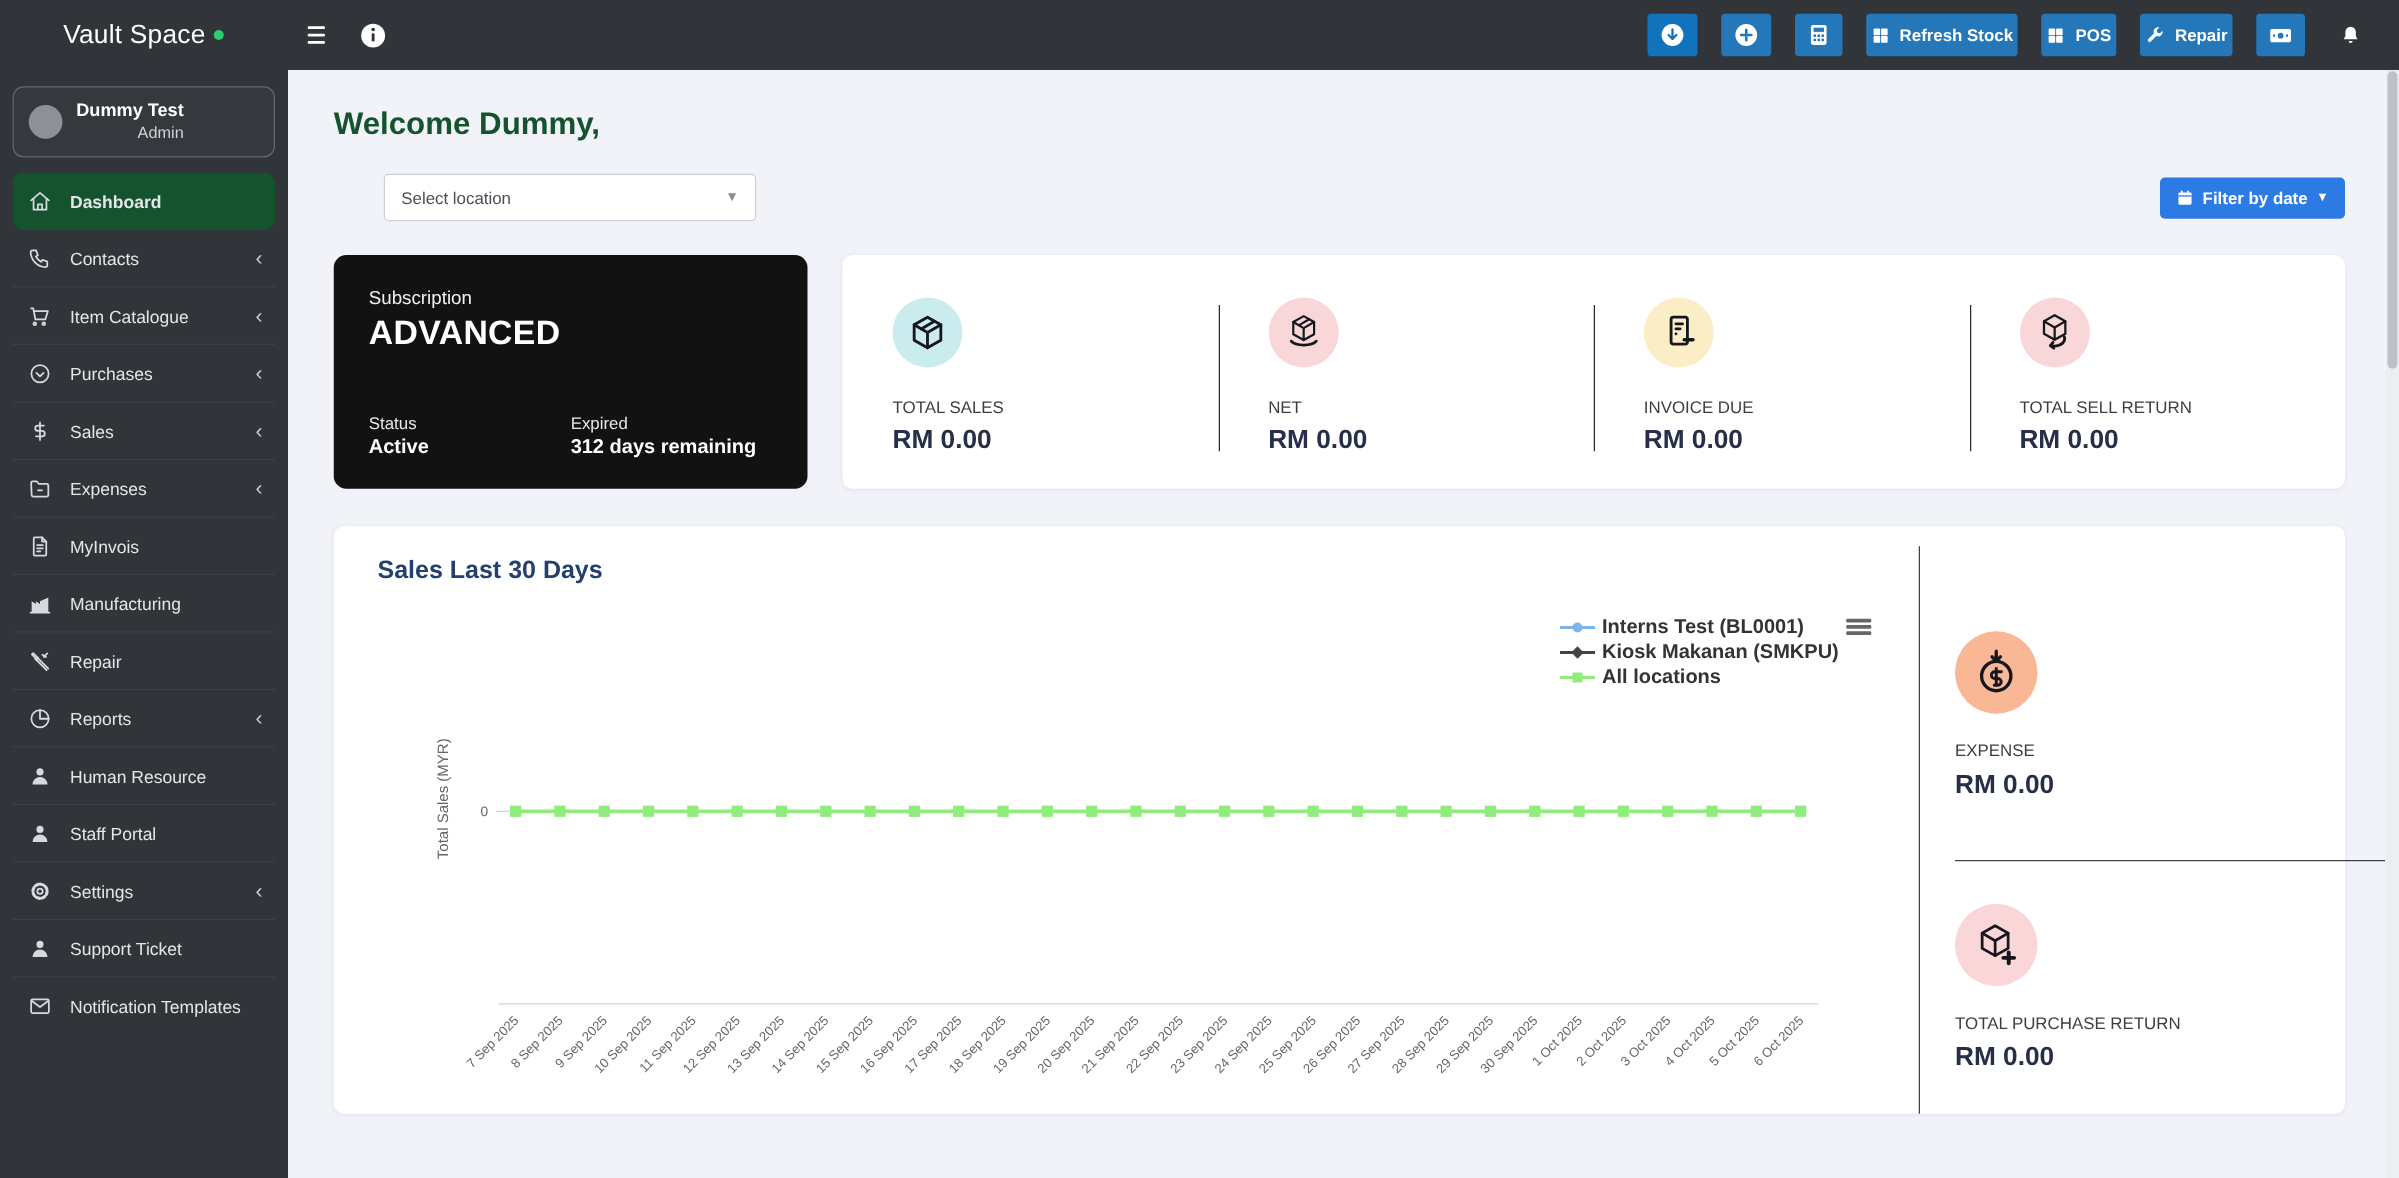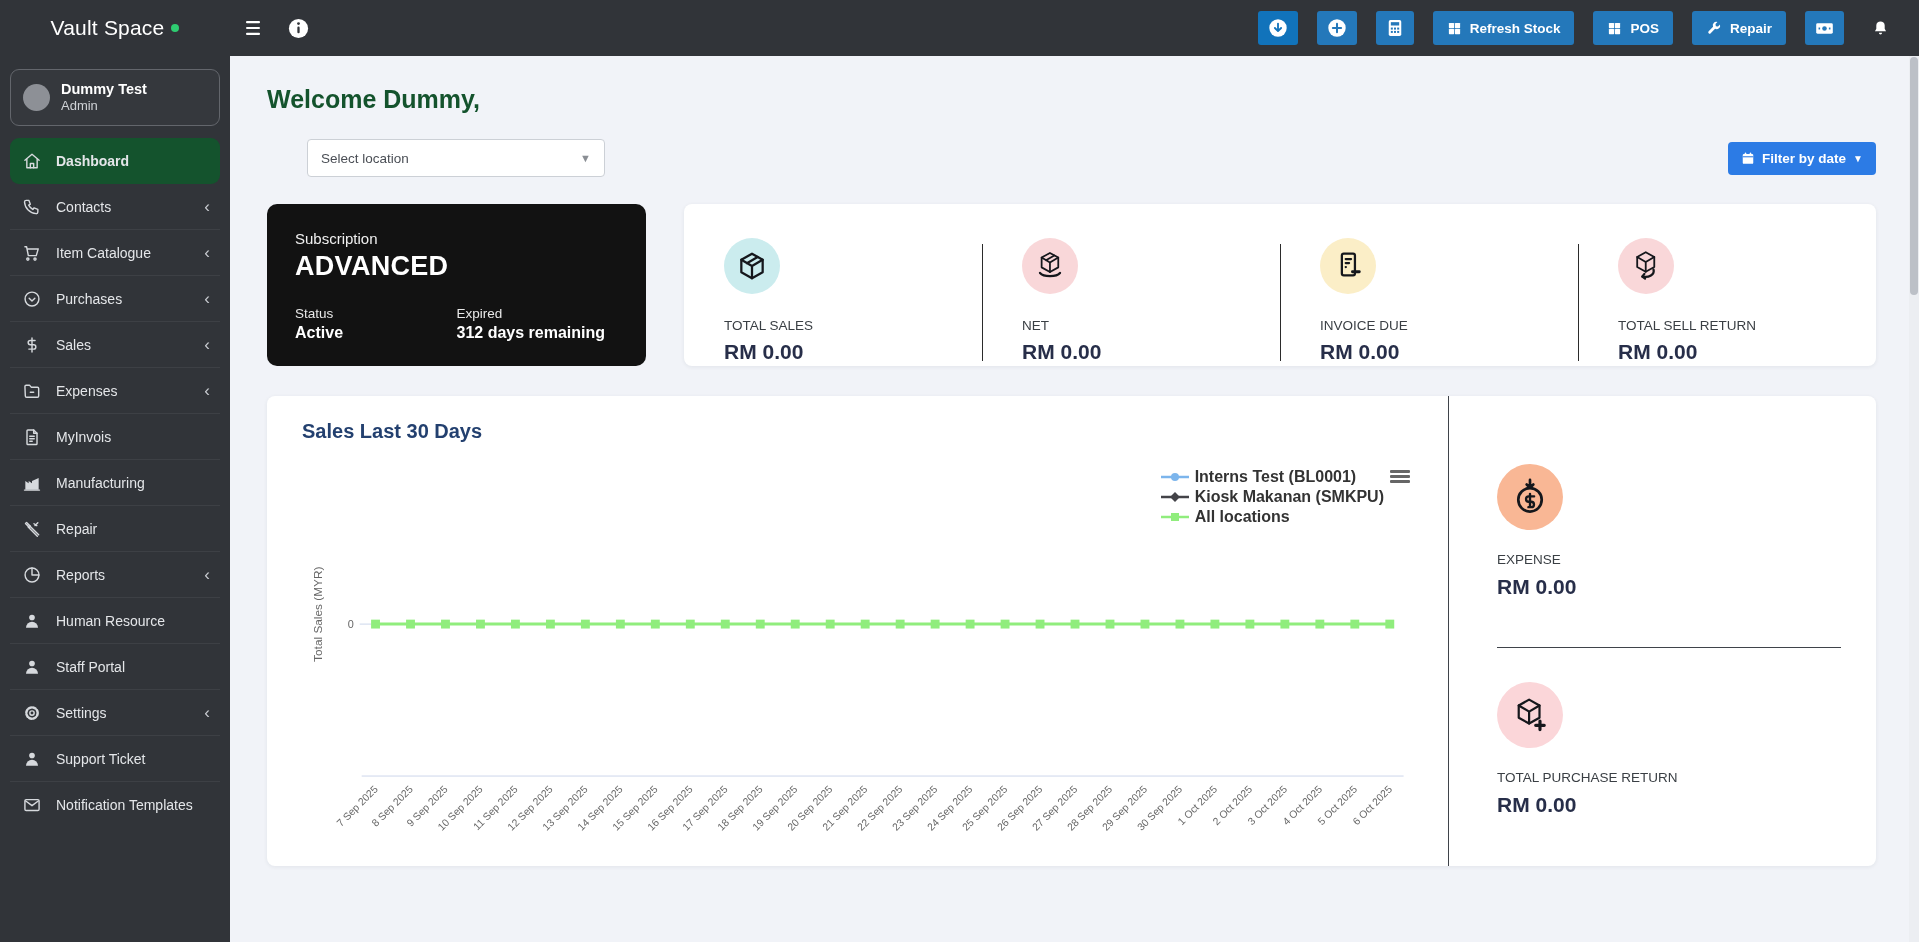--- a/index.html
+++ b/index.html
@@ -16,29 +16,29 @@
   .nav-left { display:flex; align-items:center; gap:22px; padding-left:16px; }
   .nav-icon-btn { background:none; border:none; cursor:pointer; display:flex;
     align-items:center; color:#fff; }
   .nav-right { margin-left:auto; display:flex; align-items:center; gap:19px;
     padding-right:22px; }
   .nav-btn { height:34px; min-width:34px; border:none; border-radius:3px;
     background:#2478ba; color:#fff; display:flex; align-items:center;
     justify-content:center; gap:8px; font-size:13.5px; font-weight:700;
     padding:0 9px; cursor:pointer; font-family:inherit; }
   .nav-btn.dark-blue { background:#1173bb; }
-  .nav-btn.labelled { padding:0 14px; }
+  .nav-btn.labelled { padding:0 4px; }
   .nav-btn.bare { background:transparent; padding:0 2px; }
   .nav-btn svg { display:block; }
 
   
   .sidebar { position:fixed; top:56px; left:0; bottom:0; width:230px;
     background:#313439; padding:13px 10px 10px 10px; z-index:20; overflow:hidden; }
   .user-card { border:1px solid #63666c; background:#35383d; border-radius:9px;
-    display:flex; align-items:center; gap:11px; padding:10px 12px; cursor:pointer; }
+    display:flex; align-items:center; gap:11px; padding:10px 12px; cursor:pointer;text-align:right; }
   .avatar { width:27px; height:27px; border-radius:50%; background:#8d9096; flex:0 0 auto; }
   .user-name { color:#fff; font-size:14.5px; font-weight:700; line-height:1.25; }
   .user-role { color:#cfd2d6; font-size:13px; line-height:1.3; }
   .menu { margin-top:12px; list-style:none; }
   .menu-item { display:flex; align-items:center; gap:14px; height:46px;
     padding:0 10px 0 12px; color:#e4e6e9; font-size:14px; cursor:pointer;
     border-bottom:1px solid #3d4045; position:relative; }
   .menu-item:last-child { border-bottom:none; }
   .menu-item.active { background:#14532d; border-radius:9px; font-weight:700;
     border-bottom-color:transparent; }
@@ -55,21 +55,21 @@
   .select-box { width:298px; height:38px; background:#fff; border:1px solid #ccd0d6;
     border-radius:4px; display:flex; align-items:center; justify-content:space-between;
     padding:0 13px; cursor:pointer; }
   .select-box .sel-text { font-size:13.5px; color:#4a4e55; }
   .select-box .caret { color:#8a8e94; font-size:11px; }
   .filter-btn { height:33px; background:#2c7be5; color:#fff; border:none;
     border-radius:4px; font-size:13.5px; font-weight:700; display:flex;
     align-items:center; gap:7px; padding:0 13px; cursor:pointer; font-family:inherit; }
   .filter-btn .caret { font-size:10px; }
 
-  .cards-row { margin-top:27px; display:flex; gap:38px; height:162px; }
+  .cards-row { margin-top:27px; display:flex; gap:28px; height:187px; }
   .sub-card { width:379px; background:#121212; border-radius:10px; color:#fff;
     padding:26px 28px 24px 28px; display:flex; flex-direction:column; flex:0 0 auto; }
   .sub-label { font-size:15px; color:#f0f0f0; }
   .sub-plan { font-size:27px; font-weight:700; margin-top:4px; letter-spacing:.3px; }
   .sub-bottom { margin-top:auto; display:flex; }
   .sub-col { width:50%; }
   .sub-key { font-size:13.5px; color:#e8e8e8; }
   .sub-val { font-size:16px; font-weight:700; margin-top:3px; }
 
   .stats-card { flex:1; background:#fff; border-radius:8px;
@@ -90,22 +90,22 @@
     font-weight:700; color:#23406f;text-align:center; }
   .legend { position:absolute; top:72px; right:64px; display:flex;
     flex-direction:column; gap:2px; }
   .legend-row { display:flex; align-items:center; gap:5px; font-size:16px;
     font-weight:700; color:#333; cursor:pointer; }
   .legend-row svg { display:block; }
   .chart-menu { position:absolute; top:74px; right:38px; width:20px; cursor:pointer; }
   .chart-menu div { height:2.5px; background:#666; margin-bottom:2.5px; border-radius:1px; }
   .chart-svg { position:absolute; inset:0; width:100%; height:100%; }
 
-  .side-pane { width:428px; flex:0 0 auto; border-left:1px solid #3f434a;
-    padding:68px 30px 0 48px; }
+  .side-pane { width:341px; flex:0 0 auto; border-left:1px solid #3f434a;
+    padding:68px 30px 0 28px;margin-top:16px; }
   .side-circle { width:66px; height:66px; border-radius:50%; display:flex;
     align-items:center; justify-content:center; }
   .side-circle svg { width:38px; height:38px; display:block; }
   .side-label { margin-top:22px; font-size:13.5px; color:#3a3f44; }
   .side-value { margin-top:8px; font-size:21px; font-weight:700; color:#272e49; }
   .side-divider { margin:48px 0 34px 0; width:344px; height:1px; background:#3f434a; }
 
   
   .scrollbar { position:fixed; right:0; top:56px; bottom:0; width:10px;
     background:#eceef2; z-index:40; }

